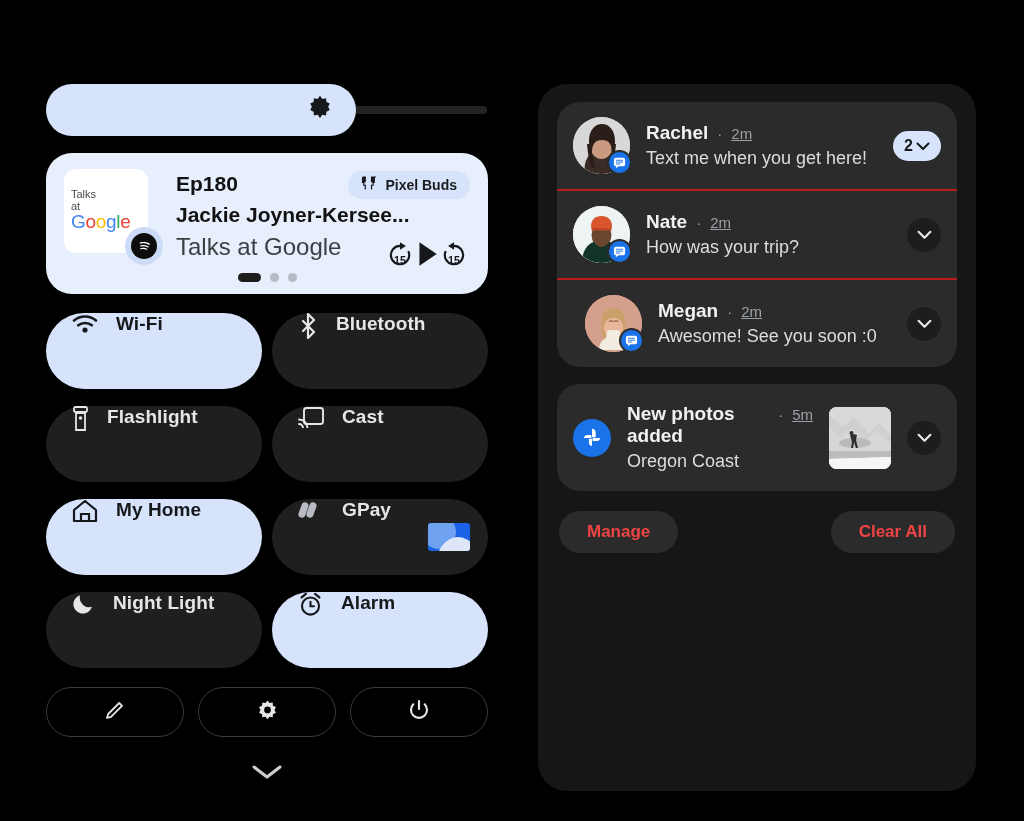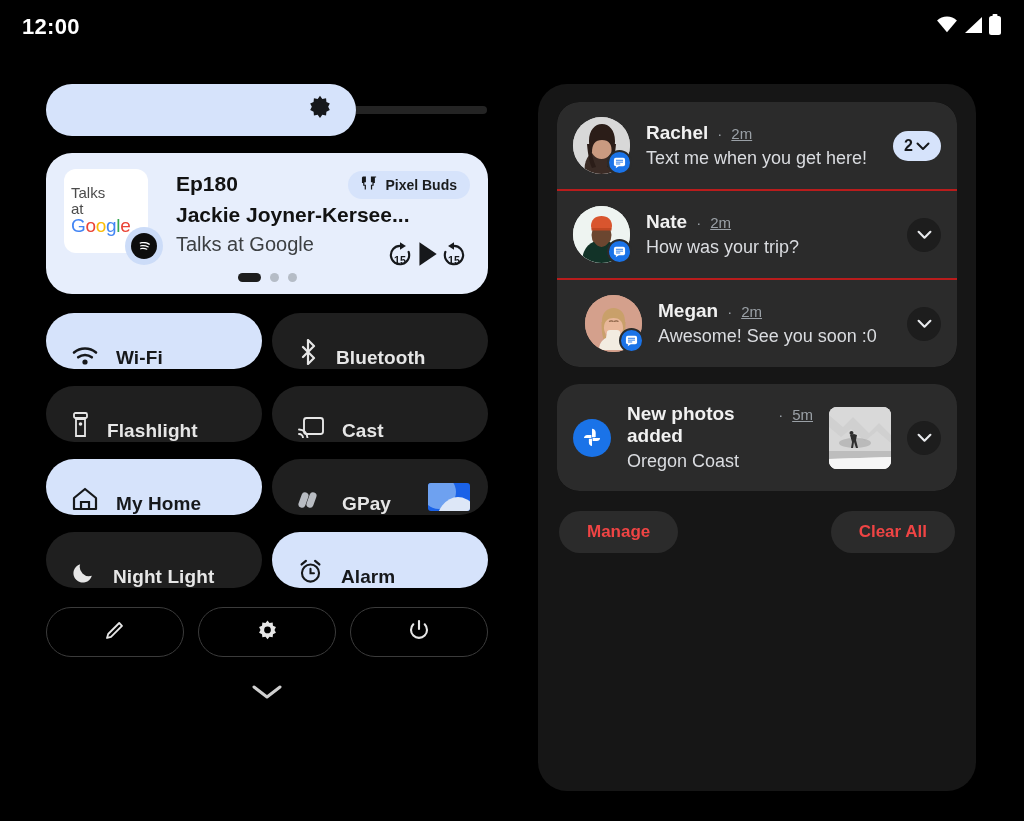--- a/index.html
+++ b/index.html
@@ -39,60 +39,60 @@
   
   .media-card {
     margin-top: 17px; height: 141px; background: #e7eefc; border-radius: 26px;
     position: relative; padding: 16px 18px 0 18px; display: flex;
   }
   .album-wrap { position: relative; width: 86px; height: 86px; flex: 0 0 86px; }
   .album {
     width: 84px; height: 84px; border-radius: 12px; background: #fff;
     display:flex; flex-direction:column; justify-content:center; padding-left:7px;
   }
-  .album .l1, .album .l2 { font-size: 15px; color: #4b4b4b; line-height: 1.02; font-weight:400;}
+  .album .l1, .album .l2 { font-size: 11px; color: #4b4b4b; line-height: 1.02; font-weight:400;}
   .album .gword { font-size: 19px; line-height: 1.1; font-weight: 400; letter-spacing:-.3px;}
   .gword span:nth-child(1){color:#4285F4}
   .gword span:nth-child(2){color:#EA4335}
   .gword span:nth-child(3){color:#FBBC05}
   .gword span:nth-child(4){color:#4285F4}
   .gword span:nth-child(5){color:#34A853}
   .gword span:nth-child(6){color:#EA4335}
   .spotify-badge {
     position: absolute; right: -13px; bottom: -10px;
     width: 38px; height: 38px; border-radius: 50%; background: #ccdcf8;
     display:flex; align-items:center; justify-content:center;
   }
   .spot-inner{ width:26px;height:26px;border-radius:50%;background:#0d0d0d;display:flex;align-items:center;justify-content:center;}
 
   .media-text { margin-left: 26px; flex: 1; position: relative; padding-top: 2px;}
   .ep { font-size: 21px; font-weight: 700; color: #121212; line-height: 1.28; }
   .track { font-size: 21px; font-weight: 700; color: #121212; line-height: 1.3; margin-top: 3px;}
-  .podcast { font-size: 20px; color: #3d4043; margin-top: 5px; }
+  .podcast { font-size: 24px; color: #3d4043; margin-top: 5px; }
   .buds-chip {
     position: absolute; right: 0px; top: 2px; height: 28px;
     background: #d6e3fb; border-radius: 14px; display: flex; align-items: center;
     gap: 7px; padding: 0 13px;
   }
   .buds-chip .lbl { font-size: 14px; color: #1a1c1e; font-weight: 700; }
   .media-controls {
     position: absolute; right: 2px; bottom: 22px; display: flex; align-items: center; 
   }
   .ctrl { cursor: pointer; }
   .dots { position: absolute; left: 0; right: 0; bottom: 12px; display:flex;
           justify-content:center; align-items:center; gap: 9px; }
   .dot { width: 9px; height: 9px; border-radius: 50%; background: #b5bcc6; }
   .dot.active { width: 23px; border-radius: 5px; background: #1d1d1d; }
 
   
   .tiles { margin-top: 19px; display: grid; grid-template-columns: 216px 216px;
            gap: 17px 10px; }
   .tile {
-    height: 56px; border-radius: 38px; background: #1f1f1f;
-    display: flex; align-items: flex-end; padding-left: 26px; gap: 18px;
+    height: 76px; border-radius: 38px; background: #1f1f1f;
+    display: flex; align-items: flex-start; padding-left: 26px; gap: 18px;
     position: relative; cursor: pointer;
   }
   .tile.on { background: #d6e3fb; }
   .tile .tlabel { font-size: 19px; color: #e6e6e6; font-weight: 700; letter-spacing: .1px;}
   .tile.on .tlabel { color: #16181b; }
   .gpay-card {
     position: absolute; right: 18px; top: 24px; width: 42px; height: 28px;
     border-radius: 3px; background: #1a62e8; overflow: hidden;
   }
   .gpay-card::before{content:"";position:absolute;left:-6px;top:-8px;width:34px;height:34px;
@@ -163,41 +163,20 @@
   
   .av-rachel { background: #cfcfcf; }
   .av-nate   { background: #eef3f0; }
   .av-megan  { background: #d9a896; }
 </style>
 </head>
 <body>
 
 <div class="screen">
 
-  <div class="statusbar">
-    <div class="clock">12:00</div>
-    <div class="status-icons">
-      <span>
-        <svg width="22" height="18" viewBox="0 0 24 20">
-            <path d="M12 18 L23 5 A16 16 0 0 0 1 5 Z" fill="#fff"></path>
-          </svg>
-      </span>
-      <span>
-        <svg width="20" height="18" viewBox="0 0 20 18">
-            <path d="M19 1 L19 17 L2 17 Z" fill="#fff"></path>
-          </svg>
-      </span>
-      <span>
-        <svg width="14" height="22" viewBox="0 0 14 22">
-          <rect x="4.5" y="0" width="5" height="2.5" rx="1" fill="#fff"></rect>
-          <rect x="1" y="2" width="12" height="19" rx="2.5" fill="#fff"></rect>
-        </svg>
-      </span>
-    </div>
-  </div>
 
   <div class="qs-col">
 
     <div class="brightness-row">
       <div class="bright-track"></div>
       <div class="bright-fill">
         <span>
           <svg width="28" height="28" viewBox="0 0 24 24">
             <path fill="#16181b" d="M12 1.5 14 4.2 17.2 3.6 17.5 6.8 20.4 8.2 19 11 20.4 13.8 17.5 15.2 17.2 18.4 14 17.8 12 20.5 10 17.8 6.8 18.4 6.5 15.2 3.6 13.8 5 11 3.6 8.2 6.5 6.8 6.8 3.6 10 4.2Z"></path>
             <circle cx="12" cy="11" r="3.6" fill="#16181b"></circle>

